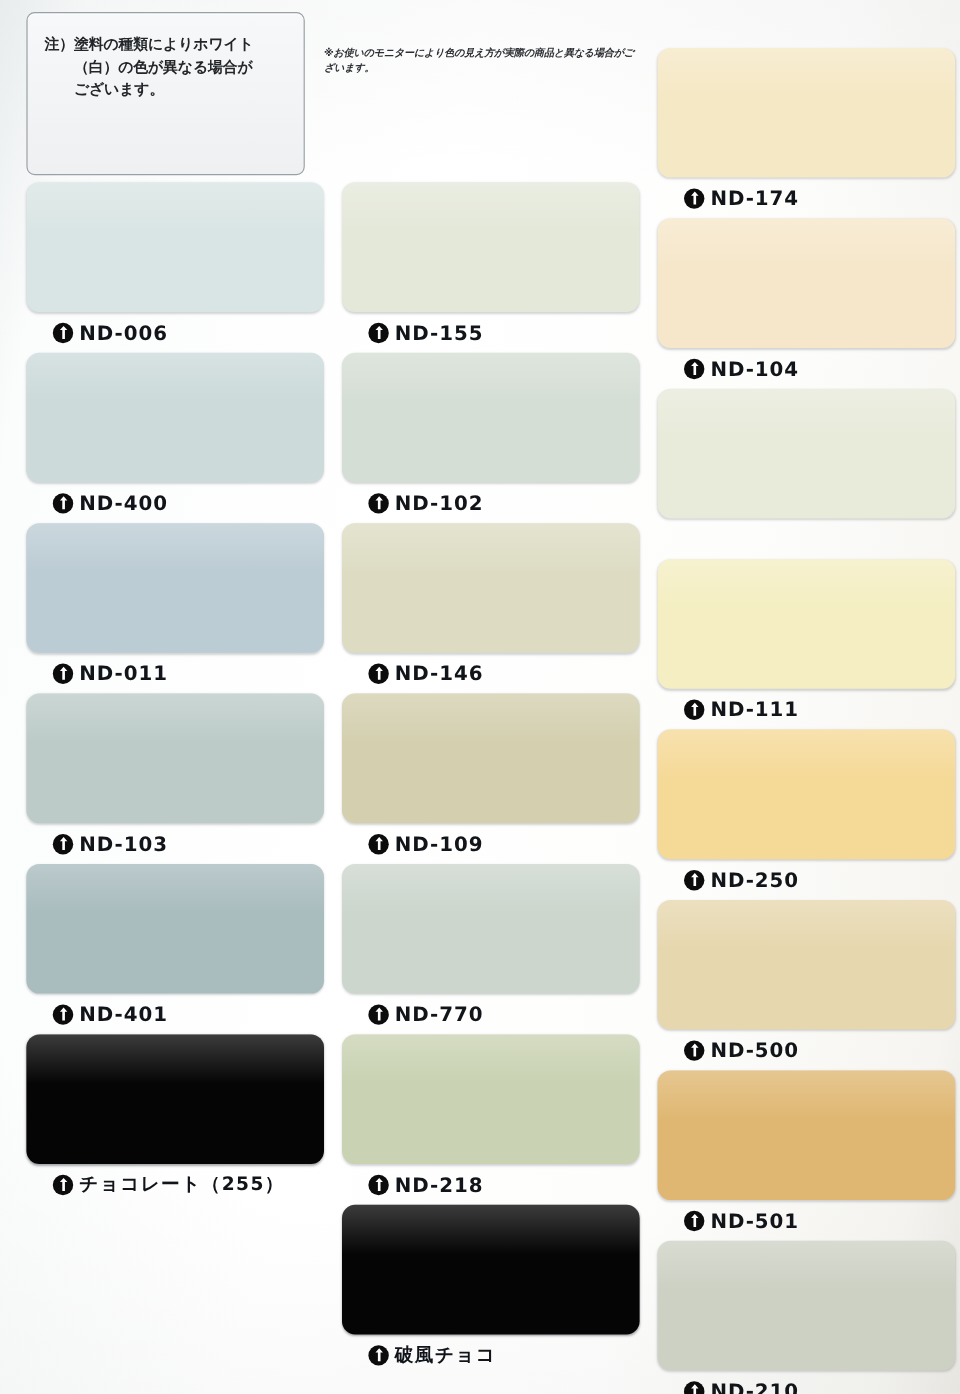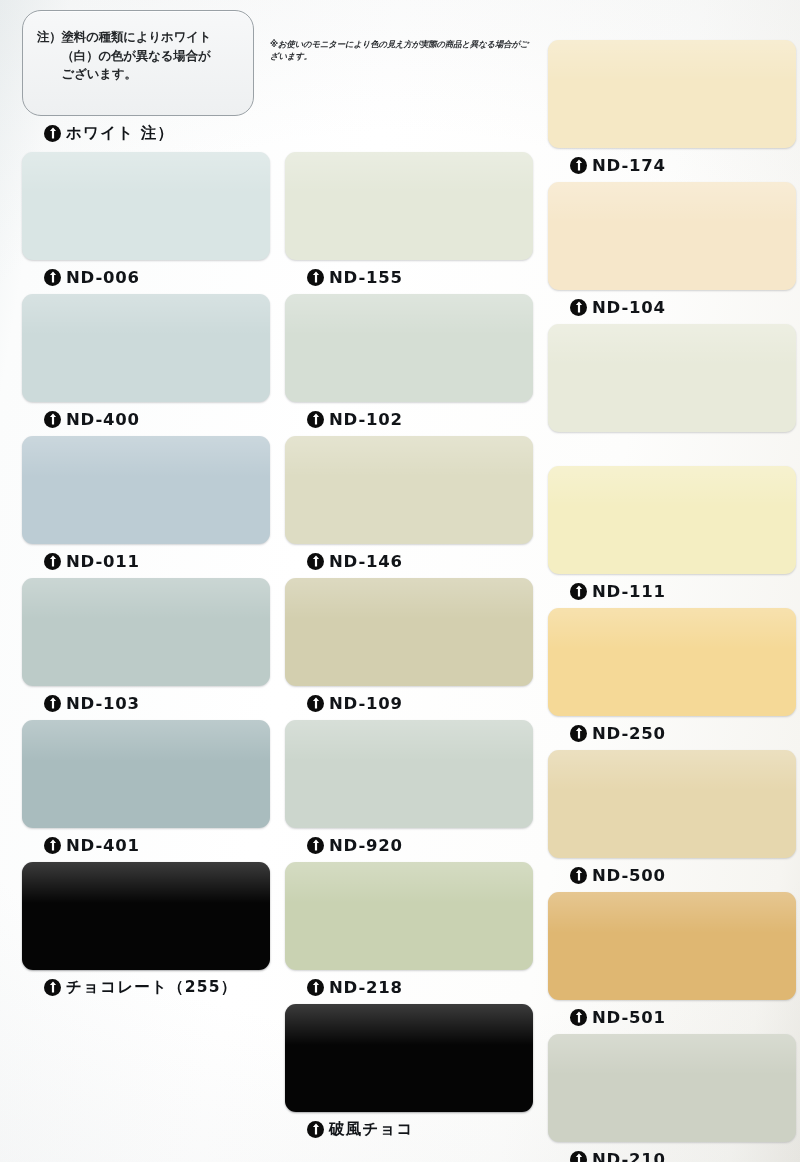--- a/index.html
+++ b/index.html
@@ -109,24 +109,24 @@
     position: absolute;
     left: 50%;
     top: 50%;
     transform: translate(-50%, -50%);
     display: block;
   }
 
   
   .note-box {
     width: 232px;
-    height: 106px;
+    height: 136px;
     box-sizing: border-box;
     border: 1px solid #9aa1a6;
-    border-radius: 19px;
+    border-radius: 7px;
     background: linear-gradient(180deg, #f7f8f9 0%, #eef0f1 100%);
     padding: 17px 12px 0 14px;
     box-shadow: inset 0 1px 0 rgba(255,255,255,0.75);
   }
   .note-text {
     font-family: "DejaVu Sans", sans-serif;
     font-size: 12.4px;
     font-weight: 700;
     line-height: 1.5;
     color: #232629;
@@ -286,21 +286,21 @@
         </div>
       </div>
       <div class="cell">
         <div class="swatch" style="background: rgb(204, 214, 205);"></div>
         <div class="label">
           <span class="bullet">
             <svg width="9" height="12" viewBox="0 0 9 12" aria-hidden="true">
               <path d="M4.5 0.6 L7.6 4.1 L5.6 4.1 L5.6 11.4 L3.4 11.4 L3.4 4.1 L1.4 4.1 Z" fill="#ffffff"></path>
             </svg>
           </span>
-          <span class="txt">ND-920</span>
+          <span class="txt">ND-770</span>
         </div>
       </div>
       <div class="cell">
         <div class="swatch" style="background: rgb(201, 210, 178);"></div>
         <div class="label">
           <span class="bullet">
             <svg width="9" height="12" viewBox="0 0 9 12" aria-hidden="true">
               <path d="M4.5 0.6 L7.6 4.1 L5.6 4.1 L5.6 11.4 L3.4 11.4 L3.4 4.1 L1.4 4.1 Z" fill="#ffffff"></path>
             </svg>
           </span>

